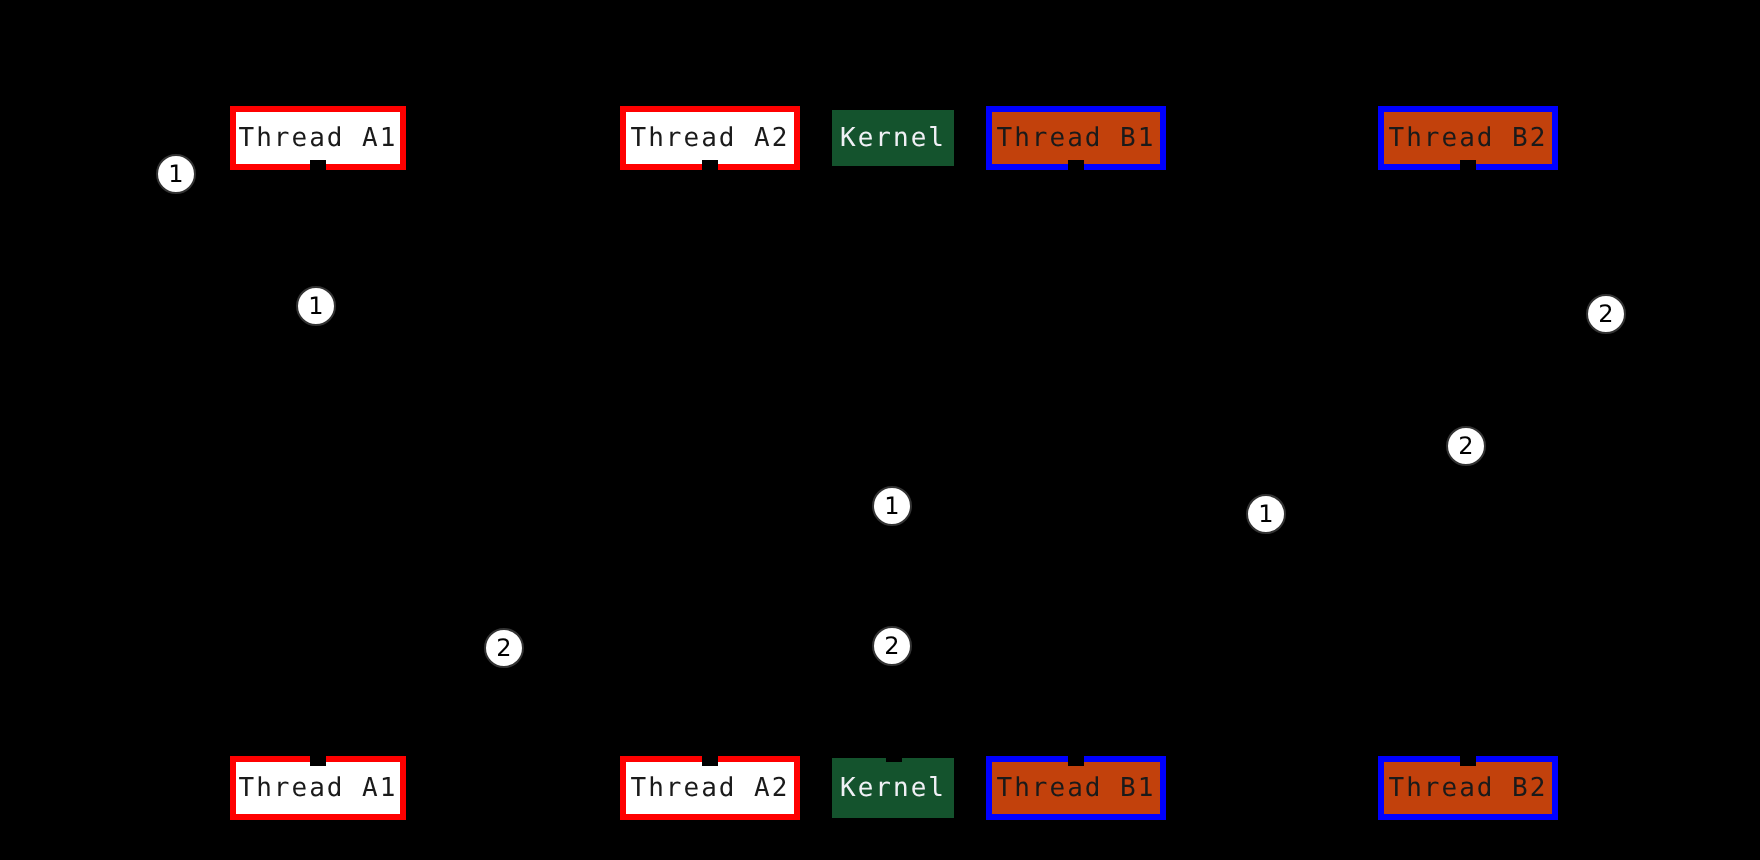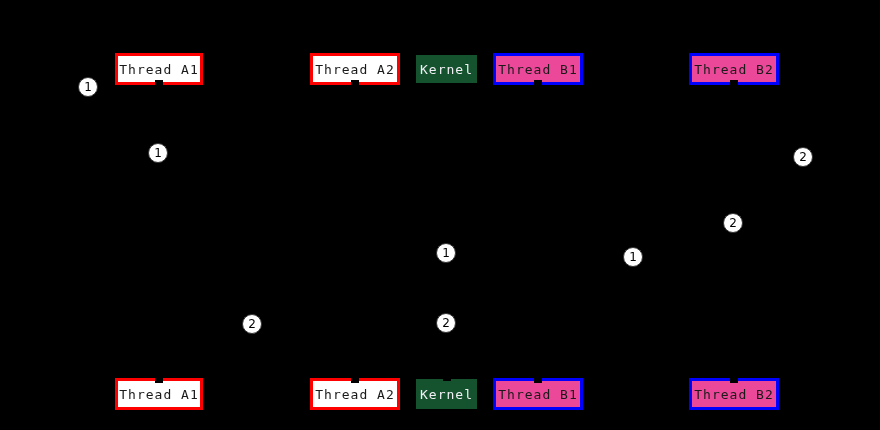--- a/index.html
+++ b/index.html
@@ -24,21 +24,21 @@
     font-size: 13px;
     letter-spacing: 1px;
     white-space: nowrap;
   }
   .actor-box.red-outline {
     background: #ffffff;
     border: 3px solid #ff0000;
     color: #1a1a1a;
   }
   .actor-box.blue-outline {
-    background: #ec4899;
+    background: #c2410c;
     border: 3px solid #0000ff;
     color: #1a1a1a;
   }
   .actor-box.blue-solid {
     background: #14532d;
     border: none;
     color: #f0f0f5;
   }
   .notch {
     position: absolute;

